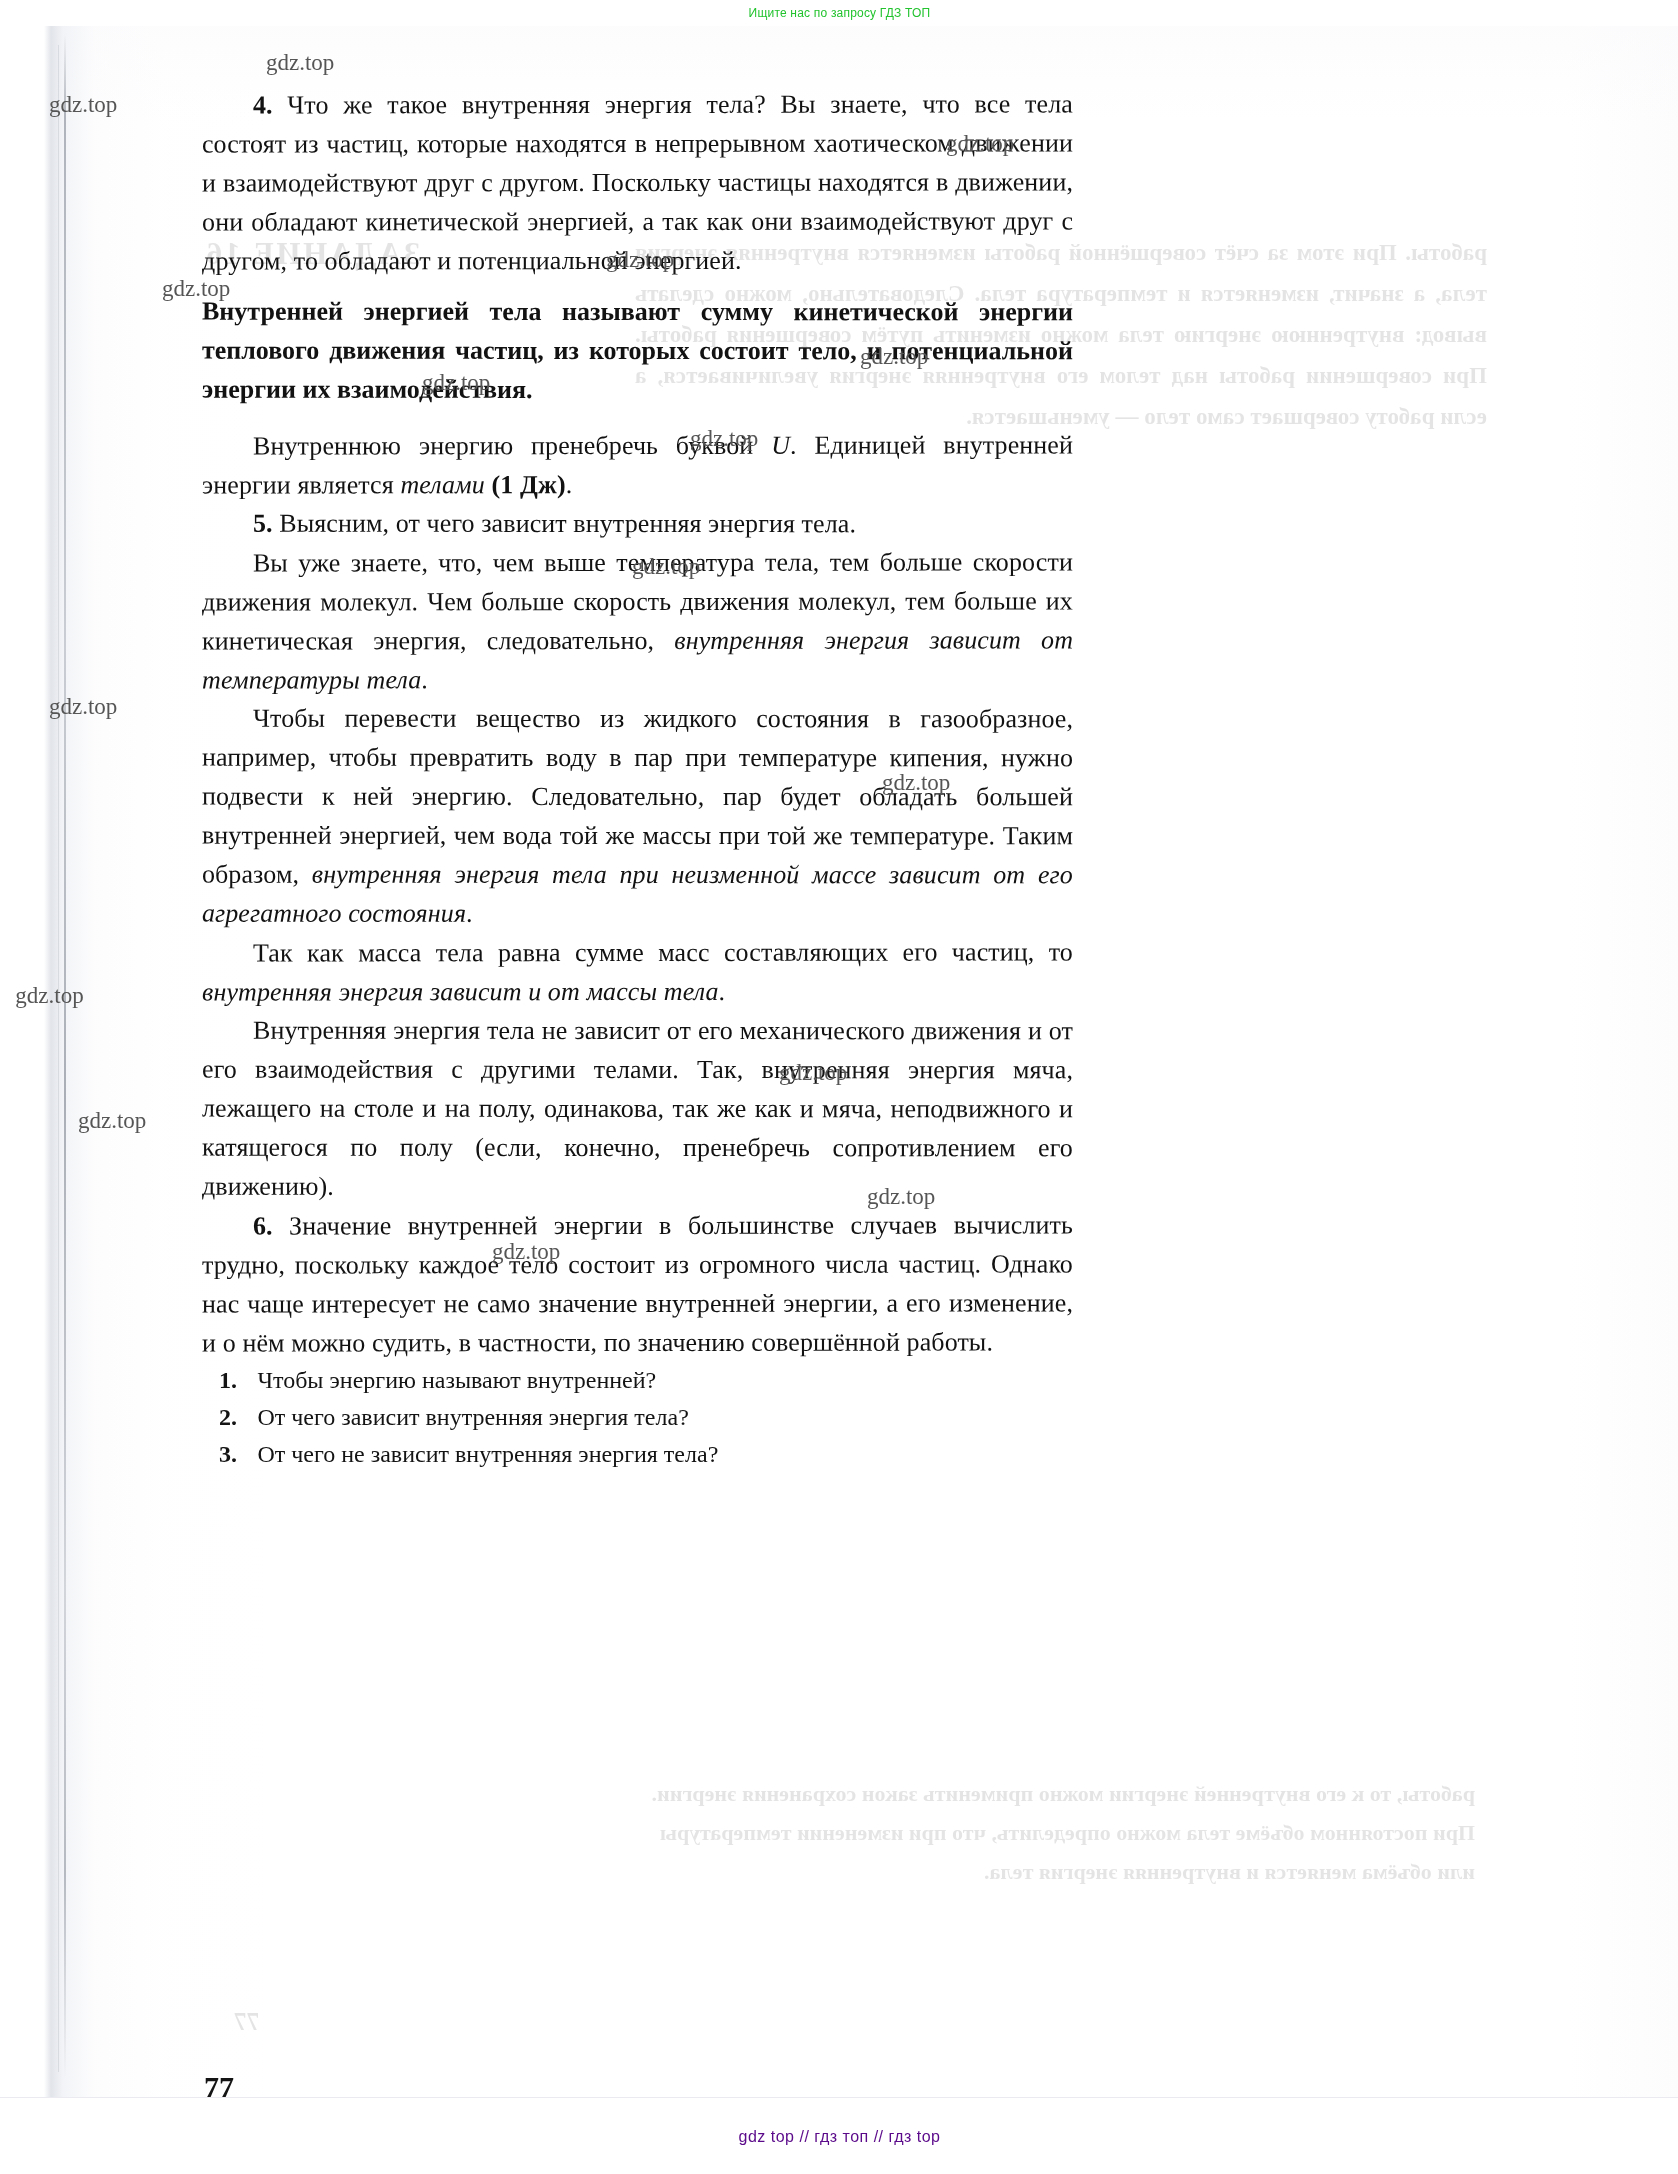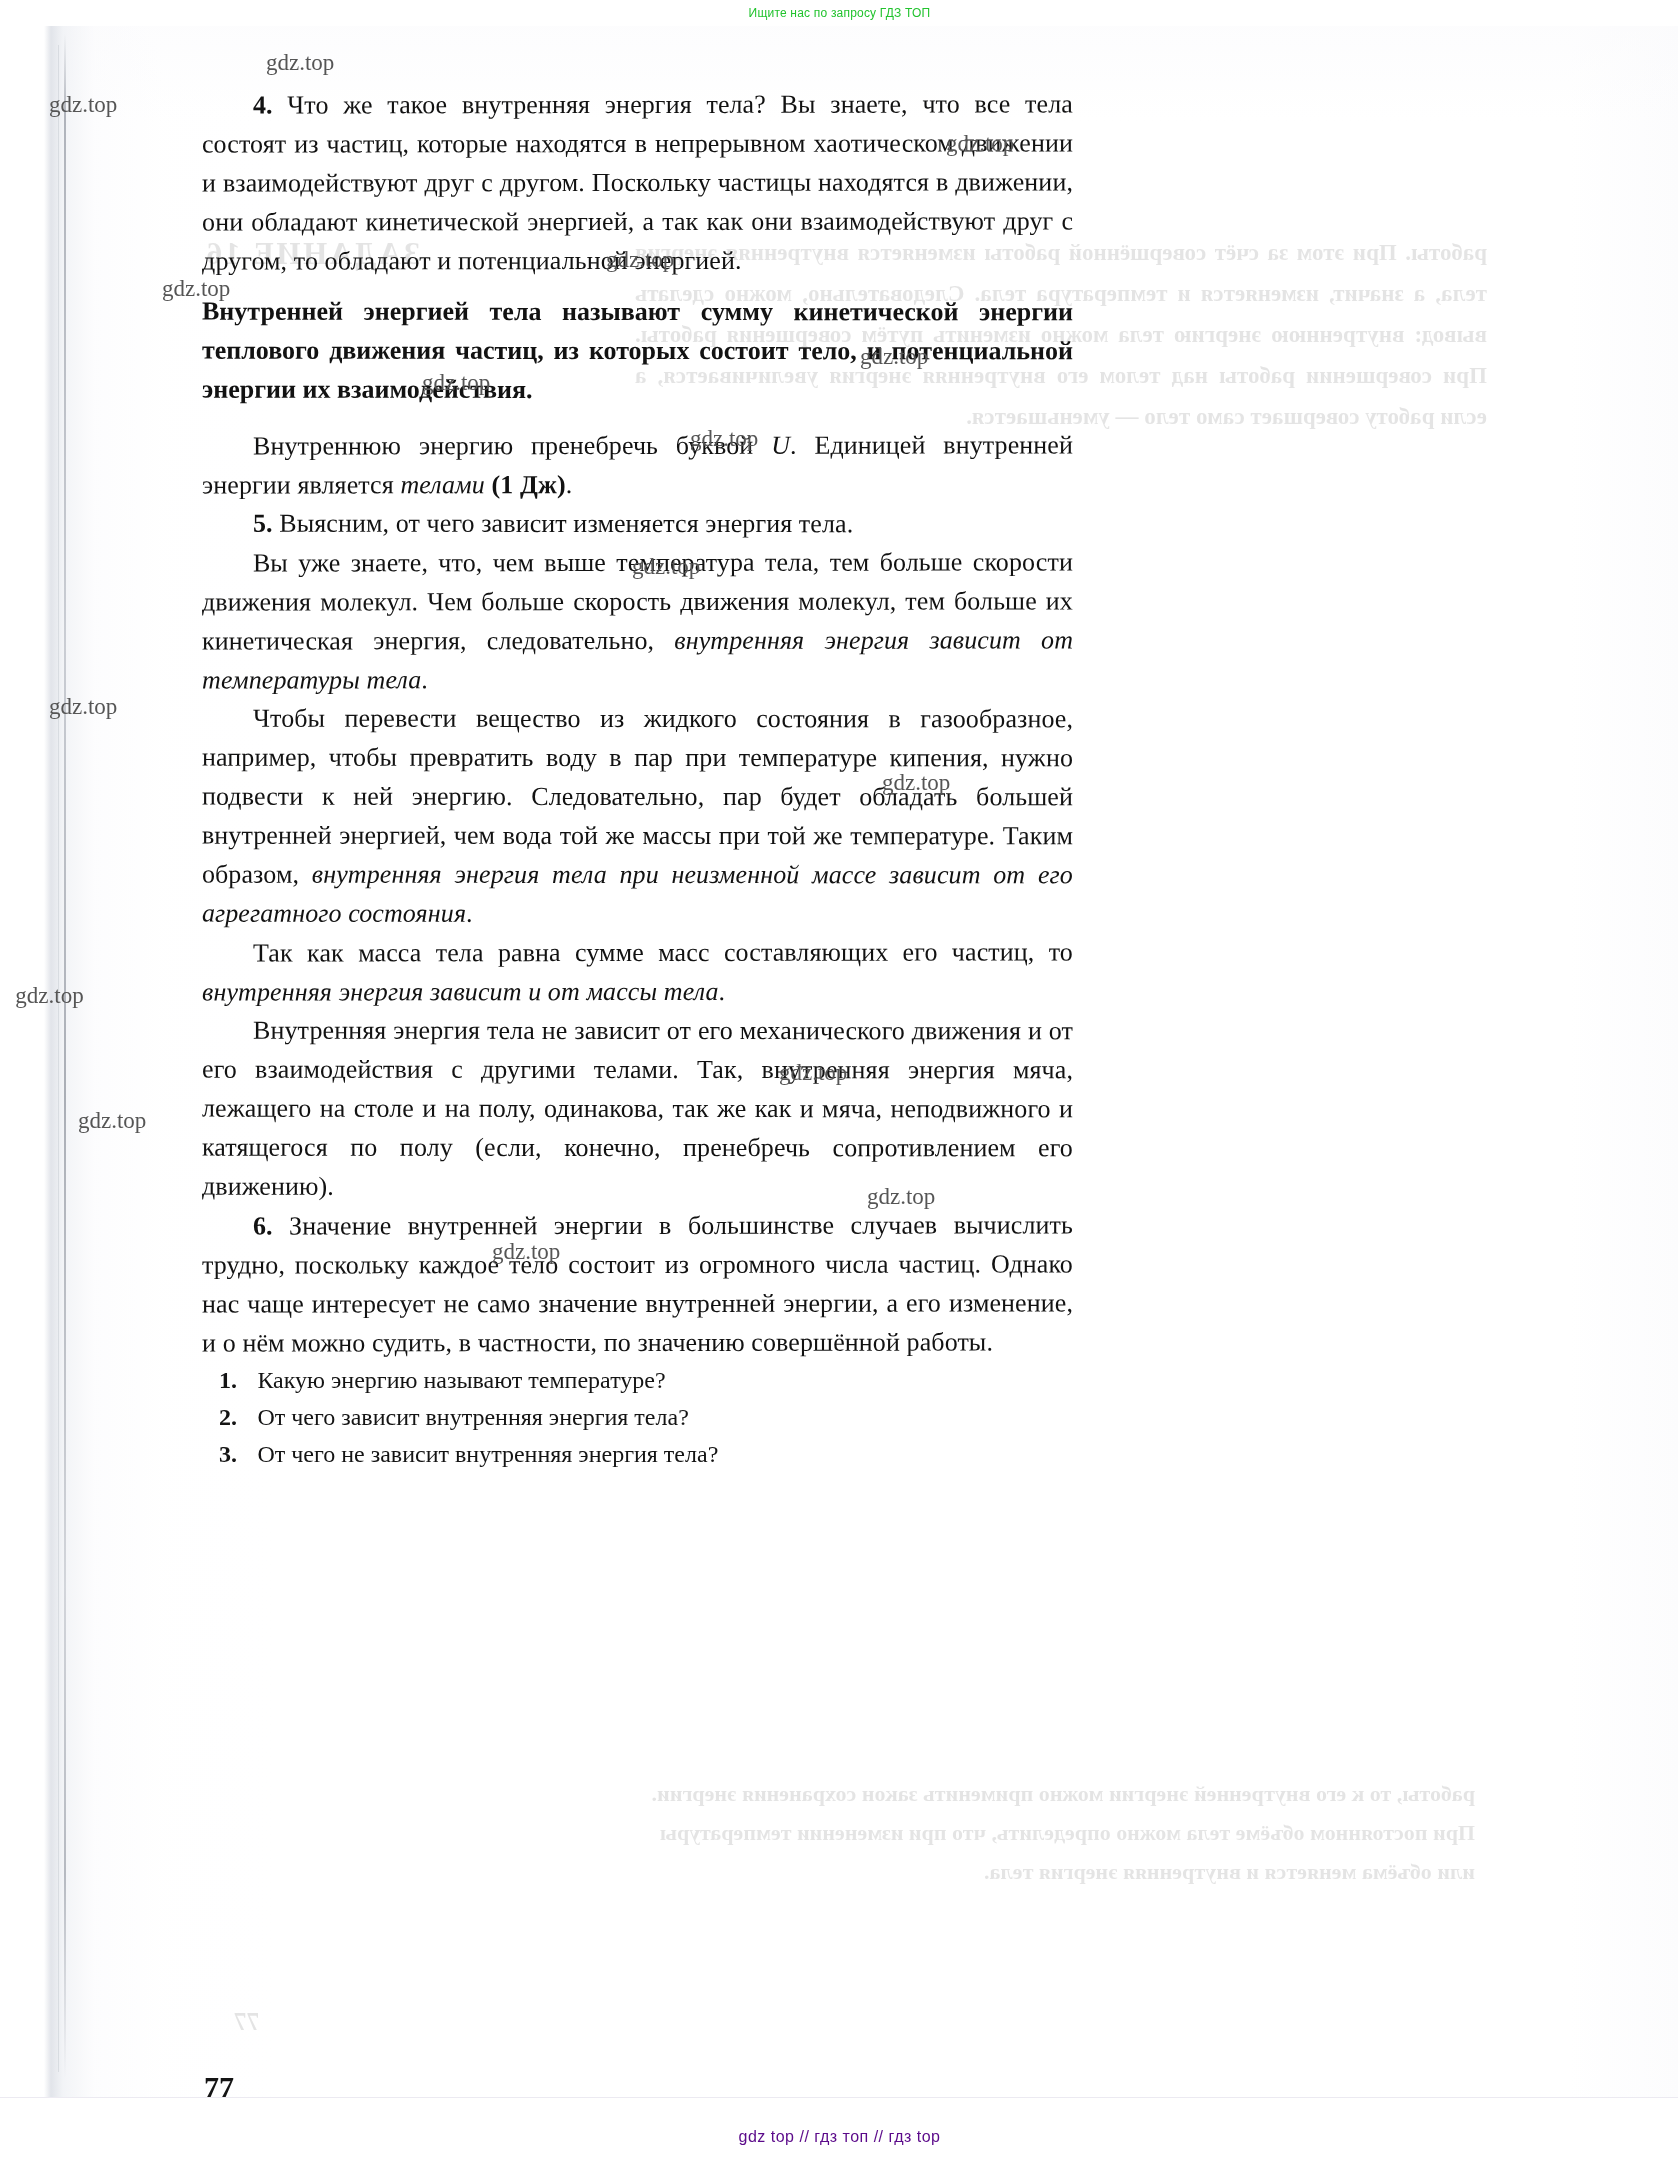--- a/index.html
+++ b/index.html
@@ -305,21 +305,21 @@
       <p class="body-par-bold warp-b" style="margin-top:12px;">
         <span>Внутренней энергией тела называют сумму кинетической энергии теплового движения частиц, из которых состоит тело, и потенциальной энергии их взаимодействия.</span>
       </p>
 
       <p class="body-par warp-a" style="margin-top:10.2px;">
         <span>Внутреннюю энергию пренебречь буквой </span><span class="var-u">U</span><span>. Единицей внутренней энергии является </span><em class="it">телами</em><strong class="bd"> (1 Дж)</strong><span>.</span>
       </p>
 
       <p class="body-par warp-b">
         <span class="num">5.</span>
-        <span>Выясним, от чего зависит изменяется энергия тела.</span>
+        <span>Выясним, от чего зависит внутренняя энергия тела.</span>
       </p>
 
       <p class="body-par warp-a">
         <span>Вы уже знаете, что, чем выше температура тела, тем больше скорости движения молекул. Чем больше скорость движения молекул, тем больше их кинетическая энергия, следовательно, </span><em class="it">внутренняя энергия зависит от температуры тела</em><span>.</span>
       </p>
 
       <p class="body-par warp-b">
         <span>Чтобы перевести вещество из жидкого состояния в газообразное, например, чтобы превратить воду в пар при температуре кипения, нужно подвести к ней энергию. Следовательно, пар будет обладать большей внутренней энергией, чем вода той же массы при той же температуре. Таким образом, </span><em class="it">внутренняя энергия тела при неизменной массе зависит от его агрегатного состояния</em><span>.</span>
       </p>
 
@@ -333,21 +333,21 @@
 
       <p class="body-par warp-a">
         <span class="num">6.</span>
         <span>Значение внутренней энергии в большинстве случаев вычислить трудно, поскольку каждое тело состоит из огромного числа частиц. Однако нас чаще интересует не само значение внутренней энергии, а его изменение, и о нём можно судить, в частности, по значению совершённой работы.</span>
       </p>
 
 
       <ol class="question-list">
         <li>
           <span class="q-num">1.</span>
-          <span>Какую энергию называют температуре?</span>
+          <span>Чтобы энергию называют внутренней?</span>
         </li>
         <li>
           <span class="q-num">2.</span>
           <span>От чего зависит внутренняя энергия тела?</span>
         </li>
         <li>
           <span class="q-num">3.</span>
           <span>От чего не зависит внутренняя энергия тела?</span>
         </li>
       </ol>

